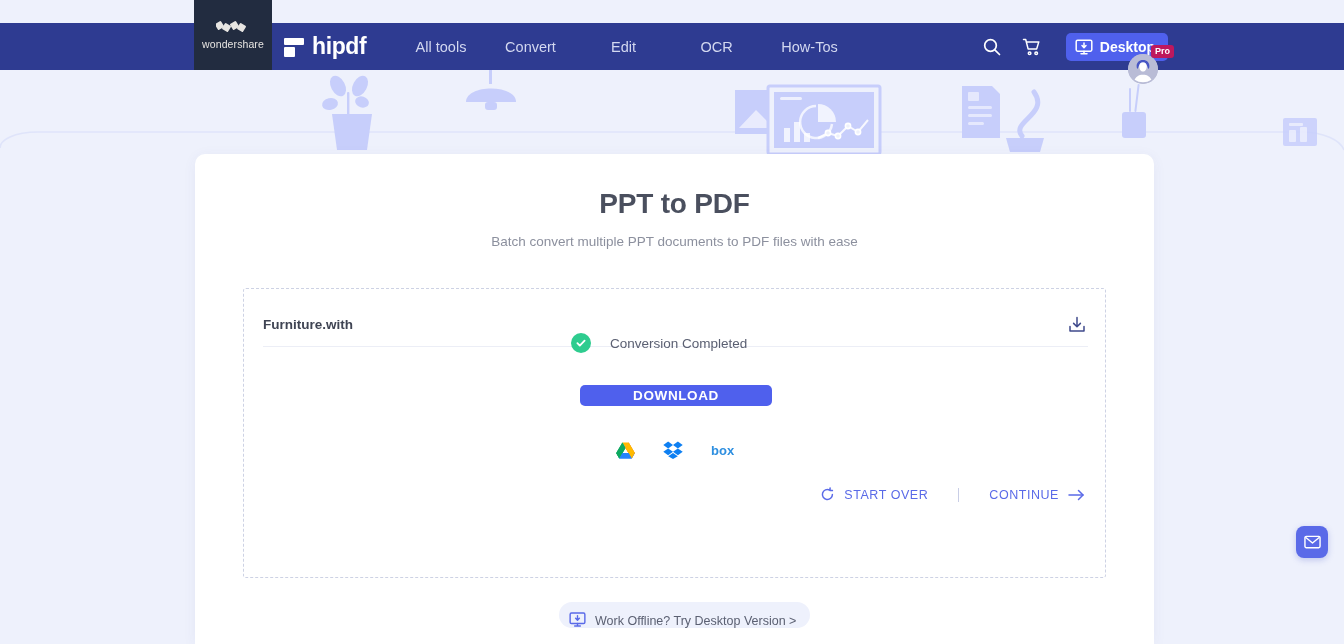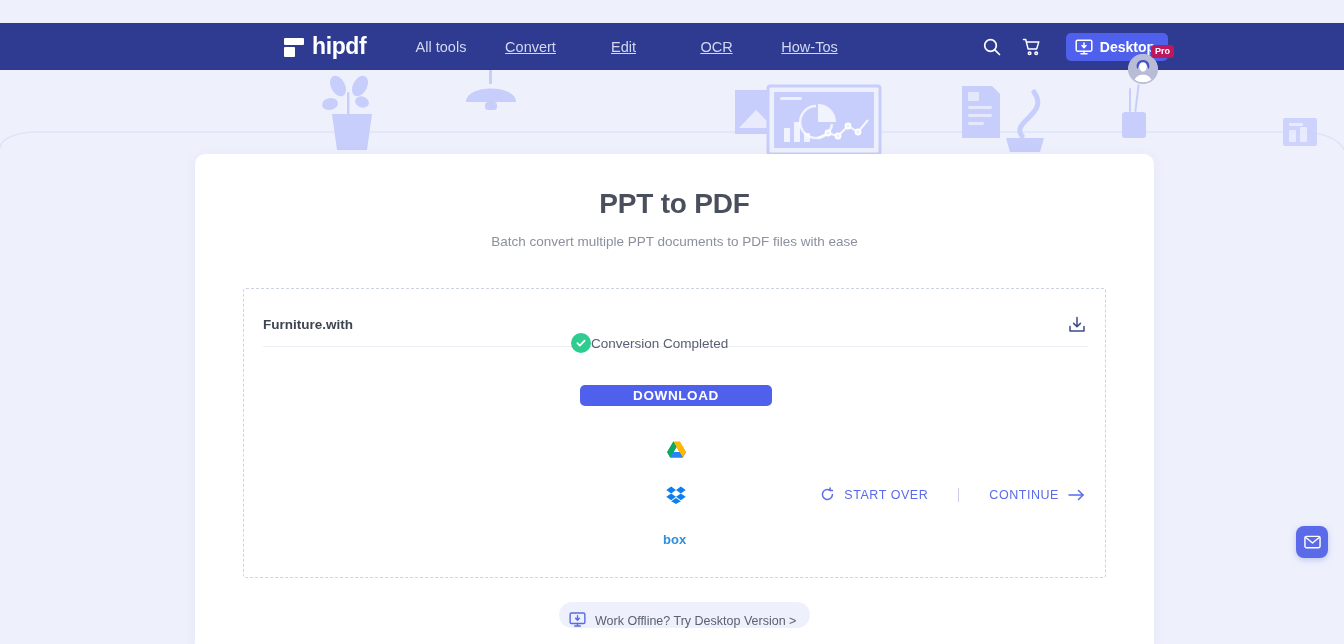--- a/index.html
+++ b/index.html
@@ -29,21 +29,21 @@
     background:#2e3b91; display:flex; align-items:center; z-index:5;
   }
   .brand { position:absolute; left:284px; display:flex; align-items:center; gap:8px; }
   .brand-logo { width:20px; height:20px; position:relative; }
   .brand-logo .bar { position:absolute; left:0; top:1px; width:20px; height:7px; background:#fff; border-radius:1px;}
   .brand-logo .sq  { position:absolute; left:0; top:10px; width:11px; height:10px; background:#fff; border-radius:1px;}
   .brand-text { color:#fff; font-size:23px; font-weight:bold; letter-spacing:-.4px; }
 
   .nav-links { position:absolute; left:398px; display:flex; align-items:center; }
   .nav-link { color:#d3d8f0; font-size:14.5px; padding:0 0; margin-right:0; cursor:pointer; }
-  .nav-link + .nav-link { margin-left:0;text-decoration:underline; }
+  .nav-link + .nav-link { margin-left:0; }
   .nav-item { width:93px; text-align:center; }
   .nav-item:nth-child(1){ width:86px; }
 
   .nav-right { position:absolute; right:176px; display:flex; align-items:center; gap:0; }
   .icon-btn { width:40px; height:40px; display:flex; align-items:center; justify-content:center; cursor:pointer; }
   .desktop-btn {
     margin-left:14px; height:28px; padding:0 13px 0 9px; border-radius:5px;
     background:#4f60ed; display:flex; align-items:center; gap:7px; cursor:pointer;
   }
   .desktop-btn span { color:#fff; font-size:14px; font-weight:bold; }
@@ -72,32 +72,32 @@
   
   .panel {
     position:absolute; left:48px; top:134px; width:863px; height:290px;
     border:1px dashed #cdd2e4; border-radius:3px;
   }
   .file-row {
     position:absolute; left:19px; top:14px; width:825px; height:44px;
     display:flex; align-items:center; border-bottom:1px solid #eceef6;
   }
   .file-name { font-size:13.5px; font-weight:bold; color:#3f4453; width:308px; }
-  .status { display:flex; align-items:center; gap:0;margin-top:37px; }
+  .status { display:flex; align-items:center; gap:19px;margin-top:37px; }
   .check-circle { width:20px; height:20px; border-radius:50%; background:#2ecc8f; display:flex; align-items:center; justify-content:center; }
   .status-text { font-size:13.5px; color:#5b6072; }
   .row-dl { position:absolute; right:0; width:22px; height:22px; cursor:pointer; }
 
   .dl-btn {
     position:absolute; left:336px; top:96px; width:192px; height:21px;
     background:#4f60ed; border:none; border-radius:5px; color:#fff;
     font-size:13.5px; font-weight:bold; letter-spacing:.6px;
     font-family:"Liberation Sans", sans-serif; cursor:pointer;
   }
-  .cloud-row { position:absolute; left:336px; top:152px; width:192px; display:flex; align-items:center; justify-content:center; gap:28px;flex-direction:column; }
+  .cloud-row { position:absolute; left:336px; top:152px; width:192px; display:flex; align-items:center; justify-content:center; gap:28px; }
   .cloud-ico { cursor:pointer; display:flex; align-items:center; }
 
   .actions { position:absolute; right:20px; top:198px; display:flex; align-items:center; gap:16px; }
   .act { display:flex; align-items:center; gap:9px; color:#5a6ae8; font-size:12.5px; letter-spacing:.55px; cursor:pointer; }
   .act-sep { width:1px; height:14px; background:#c9cee6; margin:0 14px; }
 
   
   .offline-pill {
     position:absolute; left:559px; top:602px; height:26px; padding:0 14px 0 10px;
     background:#eef1fc; border-radius:13px; display:flex; align-items:flex-end; gap:9px; cursor:pointer;
@@ -178,20 +178,31 @@
         <g fill="#eef1fc" stroke="#ffffff" stroke-width="1.6">
           <circle cx="828" cy="63" r="2.6"></circle>
             <circle cx="838" cy="66" r="2.6"></circle>
           <circle cx="848" cy="56" r="2.6"></circle>
             <circle cx="858" cy="62" r="2.6"></circle>
         </g>
       </g>
     </svg>
   </div>
 
+  <div class="ws-block">
+    <svg class="ws-mark" viewBox="0 0 34 13">
+      <g fill="#e7e5e2">
+        <rect x="0" y="1" width="7" height="7" rx="1" transform="rotate(-32 3.5 4.5)"></rect>
+        <rect x="7" y="3" width="7" height="7" rx="1" transform="rotate(32 10.5 6.5)"></rect>
+        <rect x="15" y="1" width="7" height="7" rx="1" transform="rotate(-32 18.5 4.5)"></rect>
+        <rect x="22" y="3" width="7" height="7" rx="1" transform="rotate(32 25.5 6.5)"></rect>
+      </g>
+    </svg>
+    <div class="ws-name">wondershare</div>
+  </div>
 
   <div class="navbar">
 
     <div class="brand">
       <div class="brand-logo">
         <div class="bar"></div>
           <div class="sq"></div>
       </div>
       <div class="brand-text">hipdf</div>
     </div>

